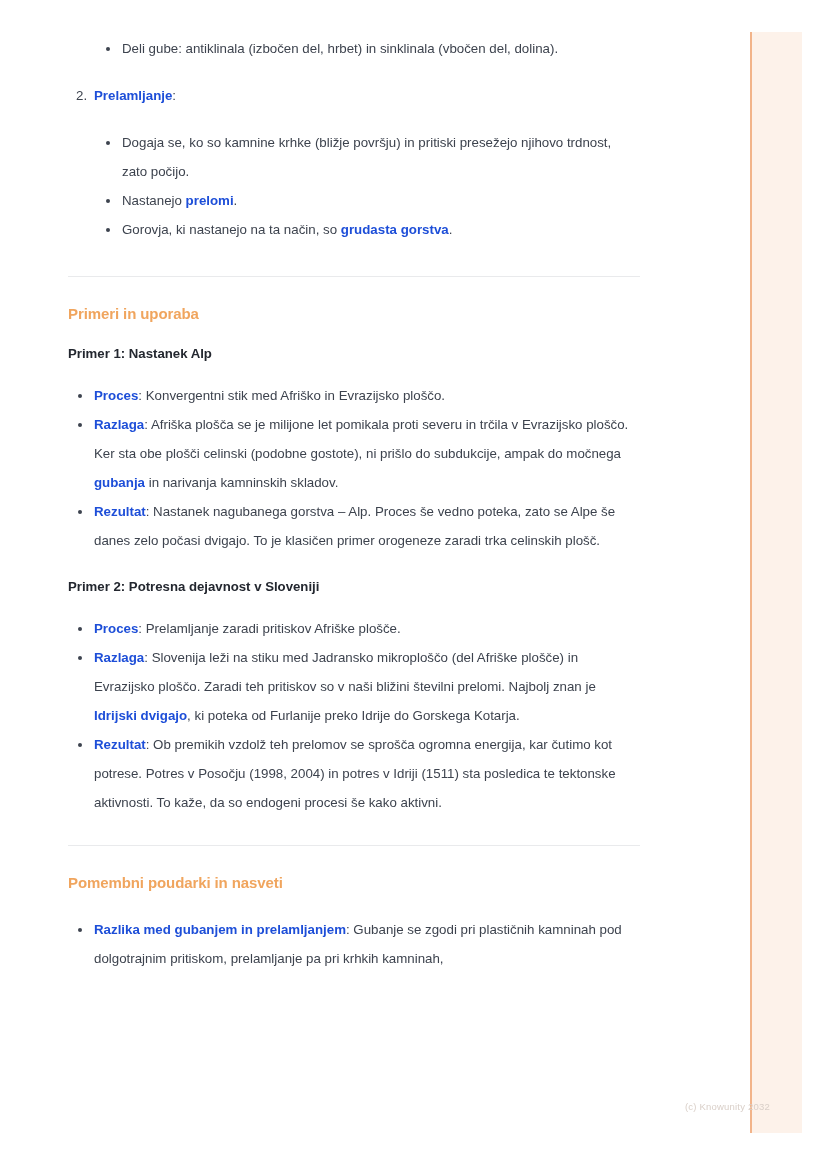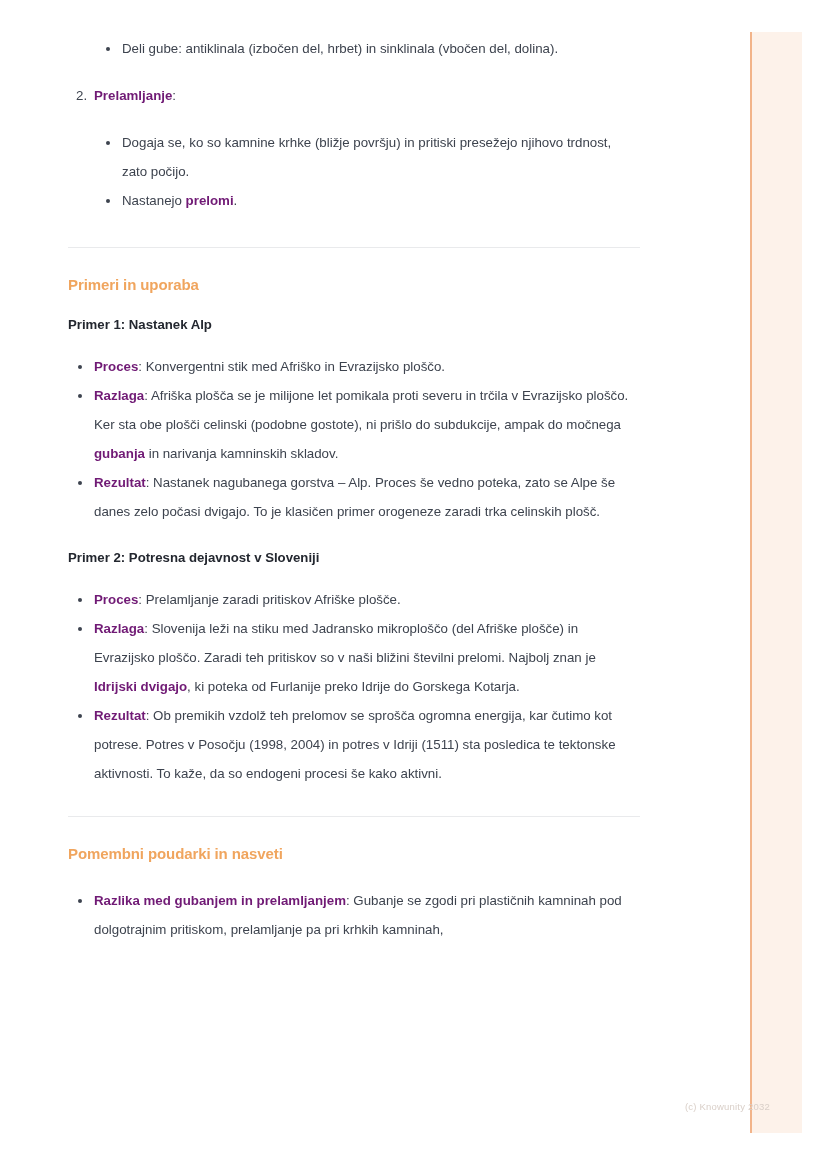--- a/index.html
+++ b/index.html
@@ -130,21 +130,21 @@
   ol.numbers > li .num {
     position: absolute;
     left: 8px;
     top: 0;
     font-size: 13.3px;
     color: #3d434e;
   }
 
   b, strong, .b {
     font-weight: bold;
-    color: #701a75;
+    color: #1d4ed8;
   }
   .sp-18 { height: 18px; }
   .sp-20 { height: 20px; }
   .sp-24 { height: 24px; }
   .sp-28 { height: 28px; }
   .sp-32 { height: 32px; }
 </style>
 </head>
 <body>
 
@@ -162,20 +162,21 @@
         <span class="num">2.</span>
         <b>Prelamljanje</b><span>:</span>
       </li>
     </ol>
 
     <div class="sp-18"></div>
 
     <ul class="bullets sub" id="prelamljanje-bullets">
         <li><span>Dogaja se, ko so kamnine krhke (bližje površju) in pritiski presežejo njihovo trdnost, zato počijo.</span></li>
         <li><span>Nastanejo </span><b>prelomi</b><span>.</span></li>
+        <li><span>Gorovja, ki nastanejo na ta način, so </span><b>grudasta gorstva</b><span>.</span></li>
       </ul>
 
     <div class="sp-32"></div>
 
     <div class="divider"></div>
 
     <div class="sp-28"></div>
 
     <h2 class="h2">Primeri in uporaba</h2>
 

